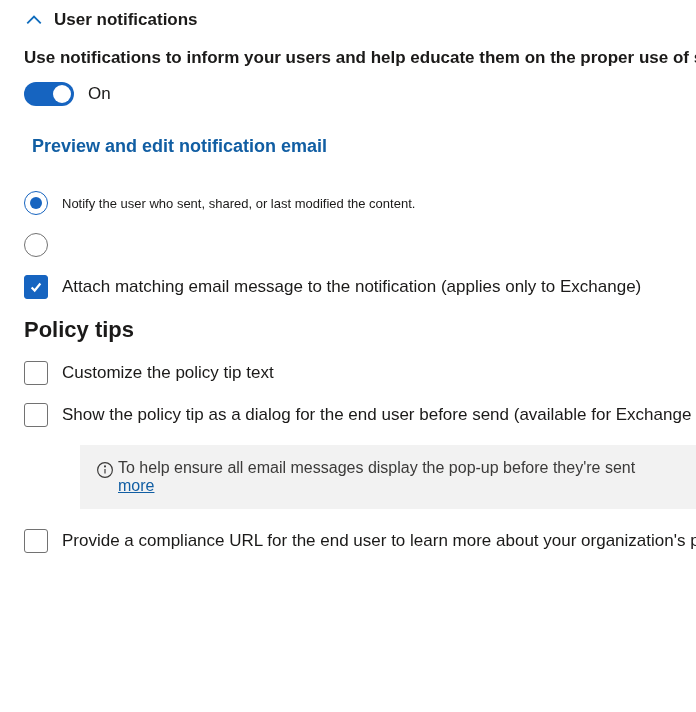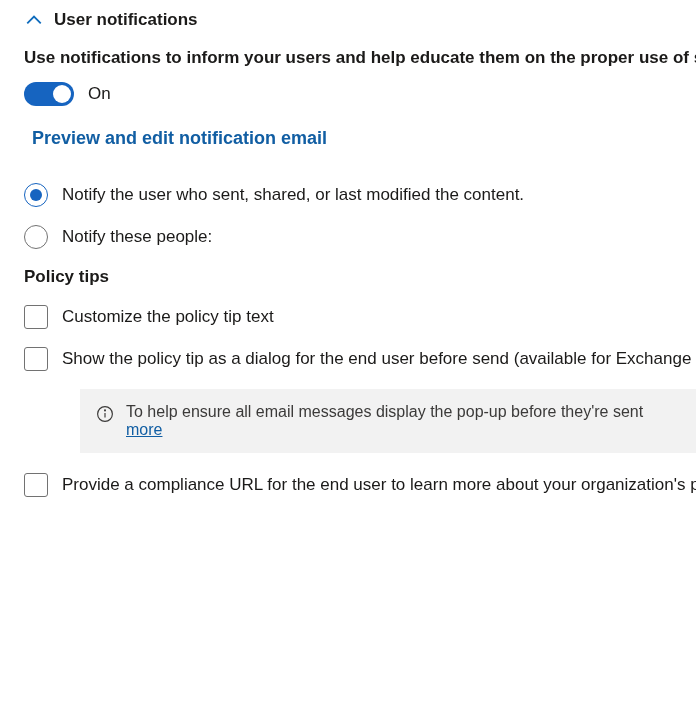--- a/index.html
+++ b/index.html
@@ -33,21 +33,21 @@
       font-weight: 700;
       font-size: 17px;
       margin-bottom: 14px;
       white-space: nowrap;
     }
 
     .toggle-row {
       display: flex;
       align-items: center;
       gap: 14px;
-      margin-bottom: 22px;
+      margin-bottom: 30px;
     }
     .toggle {
       position: relative;
       width: 50px;
       height: 24px;
       background: #1664c0;
       border-radius: 12px;
       cursor: pointer;
     }
     .toggle .knob {
@@ -119,21 +119,21 @@
       justify-content: center;
       cursor: pointer;
     }
     .radio.selected { border-color: #1664c0; }
     .radio.selected .dot {
       width: 12px;
       height: 12px;
       background: #1664c0;
       border-radius: 50%;
     }
-    .radio-label { font-size: 17px; }
+    .radio-label { font-size: 13px; }
 
     .check-row {
       display: flex;
       align-items: center;
       gap: 14px;
       margin-bottom: 18px;
       white-space: nowrap;
     }
     .checkbox {
       width: 24px;
@@ -145,29 +145,29 @@
       align-items: center;
       justify-content: center;
       cursor: pointer;
     }
     .checkbox.checked { background: #1664c0; border-color: #1664c0; }
     .checkbox.checked svg { stroke: #fff; stroke-width: 2.5; fill: none; }
     .check-label { font-size: 17px; }
 
     .subheading-policy {
       font-weight: 700;
-      font-size: 17px;
+      font-size: 22px;
       margin: 0 0 18px 0;
     }
 
     .nested-info {
       background: #f2f2f2;
       display: flex;
       align-items: flex-start;
-      gap: 12px;
+      gap: 4px;
       padding: 14px 16px;
       margin: 0 0 20px 56px;
       white-space: nowrap;
     }
     .nested-info .info-icon { margin-top: 2px; }
     .nested-text-wrap { display: flex; flex-direction: column; }
     .nested-text { font-size: 16px; color: #3b3a39; }
     .nested-link {
       color: #115ea3;
       text-decoration: underline;
@@ -208,23 +208,30 @@
 
   <div class="choice-row">
     <span class="radio selected">
         <span class="dot"></span>
       </span>
     <span class="radio-label">Notify the user who sent, shared, or last modified the content.</span>
   </div>
 
   <div class="choice-row">
     <span class="radio"></span>
-    <span class="radio-label">Notify these people:</span>
-  </div>
-
+  </div>
+
+  <div class="check-row mt6">
+    <span class="checkbox checked">
+      <svg viewBox="0 0 16 16" width="14" height="14">
+          <polyline points="3,8.5 6.5,12 13,4"></polyline>
+        </svg>
+    </span>
+    <span class="check-label">Attach matching email message to the notification (applies only to Exchange)</span>
+  </div>
 
   <div class="subheading-policy">Policy tips</div>
 
   <div class="check-row">
     <span class="checkbox"></span>
     <span class="check-label">Customize the policy tip text</span>
   </div>
 
   <div class="check-row">
     <span class="checkbox"></span>

